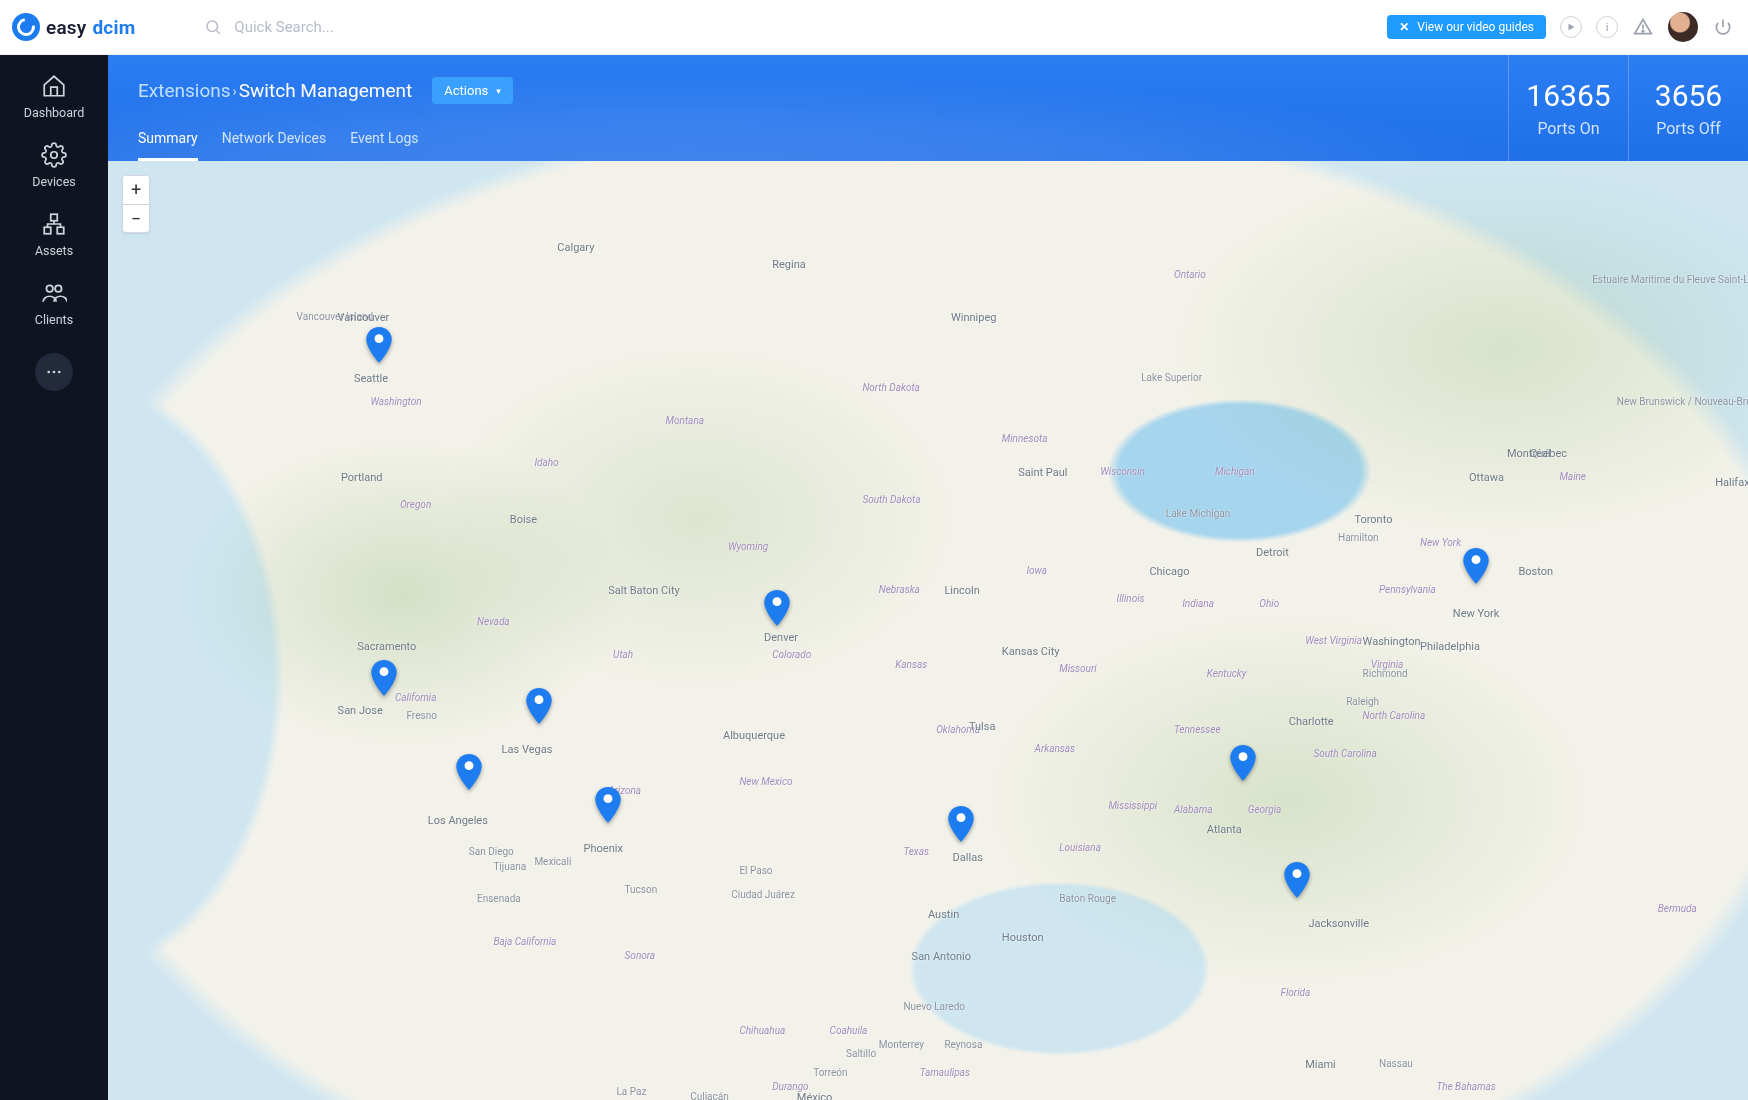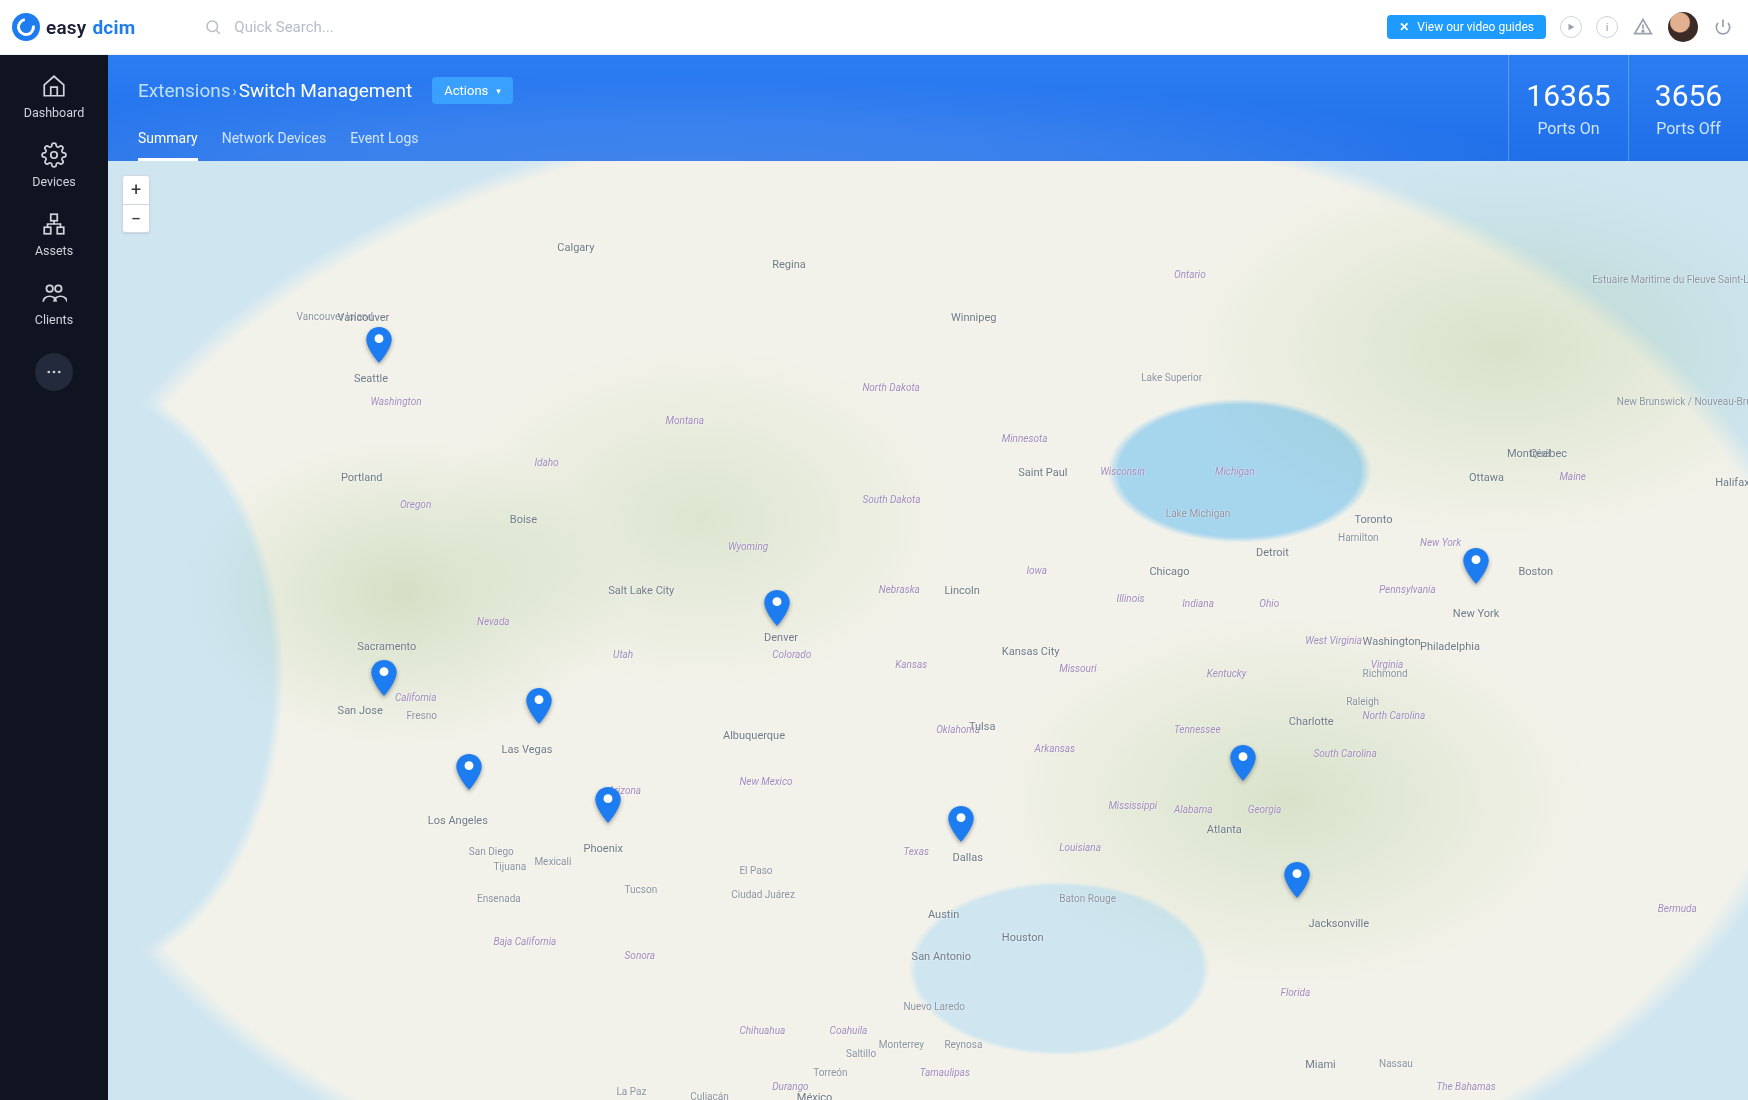--- a/index.html
+++ b/index.html
@@ -274,21 +274,21 @@
           <div class="map-label region" style="left: 77%; top: 53%;">Virginia</div>
           <div class="map-label region" style="left: 73%; top: 50.5%;">West Virginia</div>
           <div class="map-label region" style="left: 77.5%; top: 45%;">Pennsylvania</div>
           <div class="map-label region" style="left: 80%; top: 40%;">New York</div>
           <div class="map-label region" style="left: 88.5%; top: 33%;">Maine</div>
           <div class="map-label " style="left: 15.2%; top: 51%;">Sacramento</div>
           <div class="map-label " style="left: 14%; top: 57.8%;">San Jose</div>
           <div class="map-label sm" style="left: 18.2%; top: 58.5%;">Fresno</div>
           <div class="map-label region" style="left: 17.5%; top: 56.5%;">California</div>
           <div class="map-label region" style="left: 22.5%; top: 48.5%;">Nevada</div>
-          <div class="map-label " style="left: 30.5%; top: 45%;">Salt Lake City</div>
+          <div class="map-label " style="left: 30.5%; top: 45%;">Salt Baton City</div>
           <div class="map-label region" style="left: 30.8%; top: 52%;">Utah</div>
           <div class="map-label region" style="left: 40.5%; top: 52%;">Colorado</div>
           <div class="map-label " style="left: 40%; top: 50%;">Denver</div>
           <div class="map-label " style="left: 24%; top: 62%;">Las Vegas</div>
           <div class="map-label " style="left: 19.5%; top: 69.5%;">Los Angeles</div>
           <div class="map-label sm" style="left: 22%; top: 73%;">San Diego</div>
           <div class="map-label sm" style="left: 23.5%; top: 74.5%;">Tijuana</div>
           <div class="map-label sm" style="left: 26%; top: 74%;">Mexicali</div>
           <div class="map-label sm" style="left: 22.5%; top: 78%;">Ensenada</div>
           <div class="map-label region" style="left: 23.5%; top: 82.5%;">Baja California</div>

